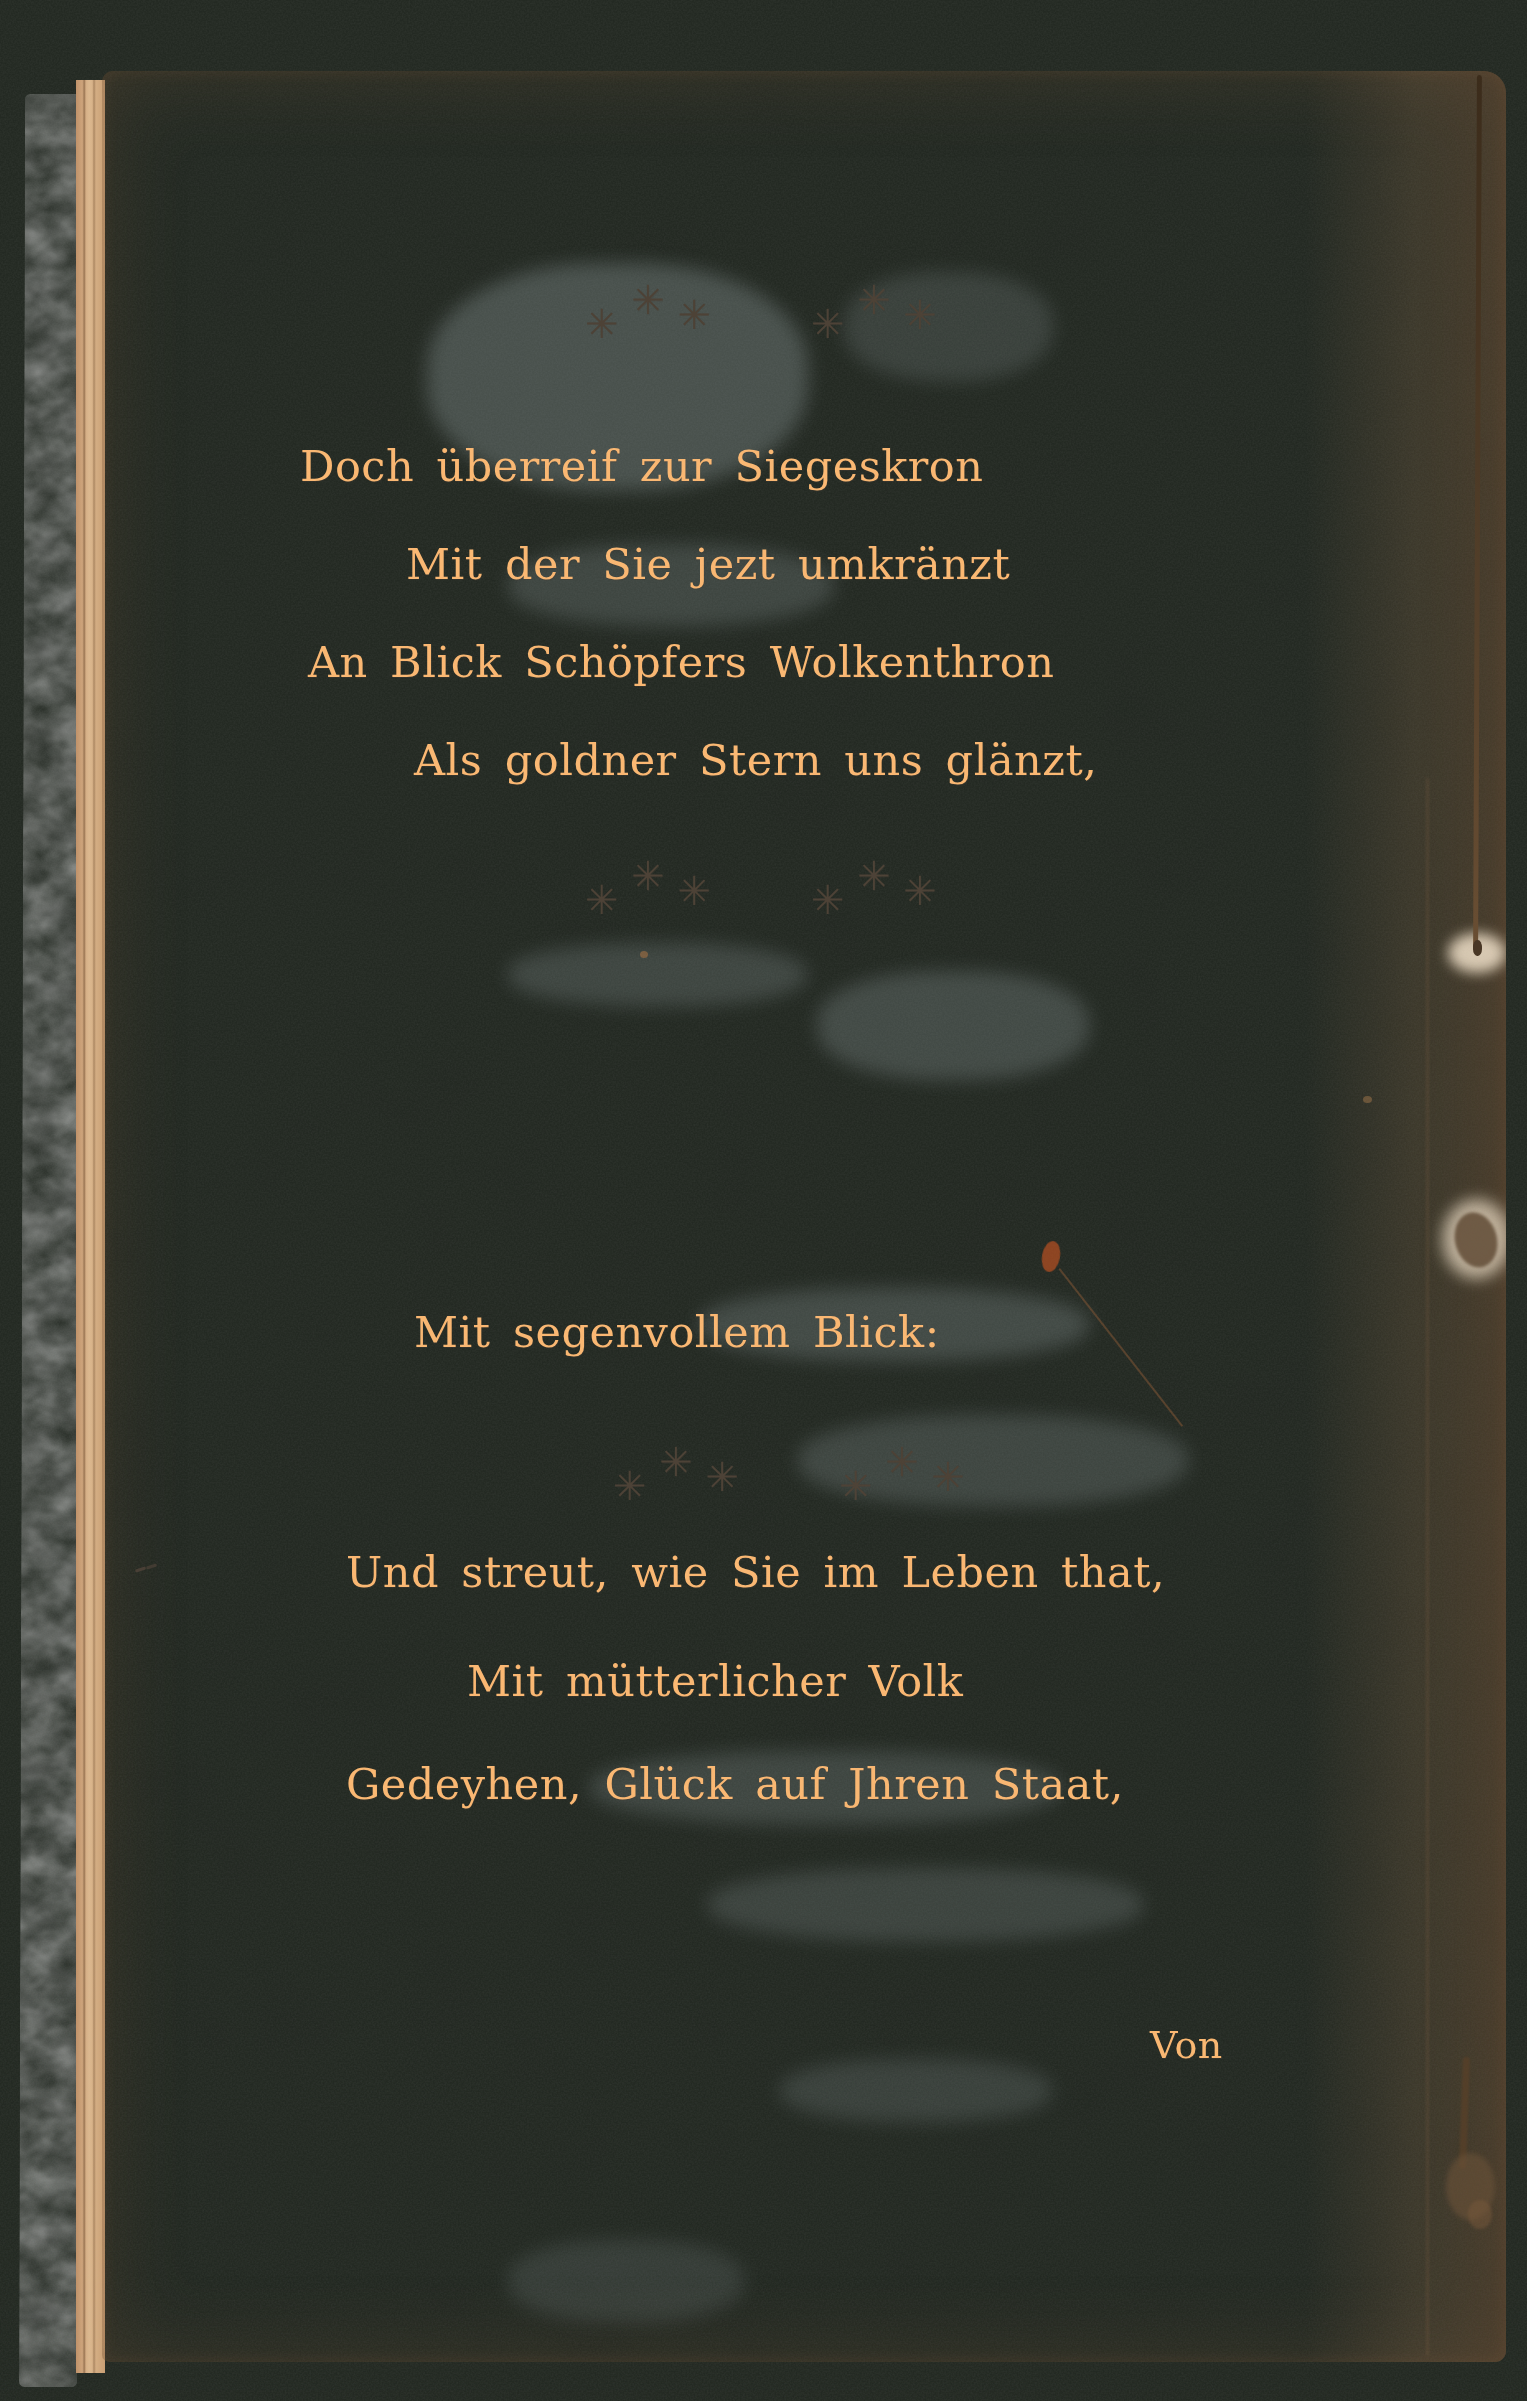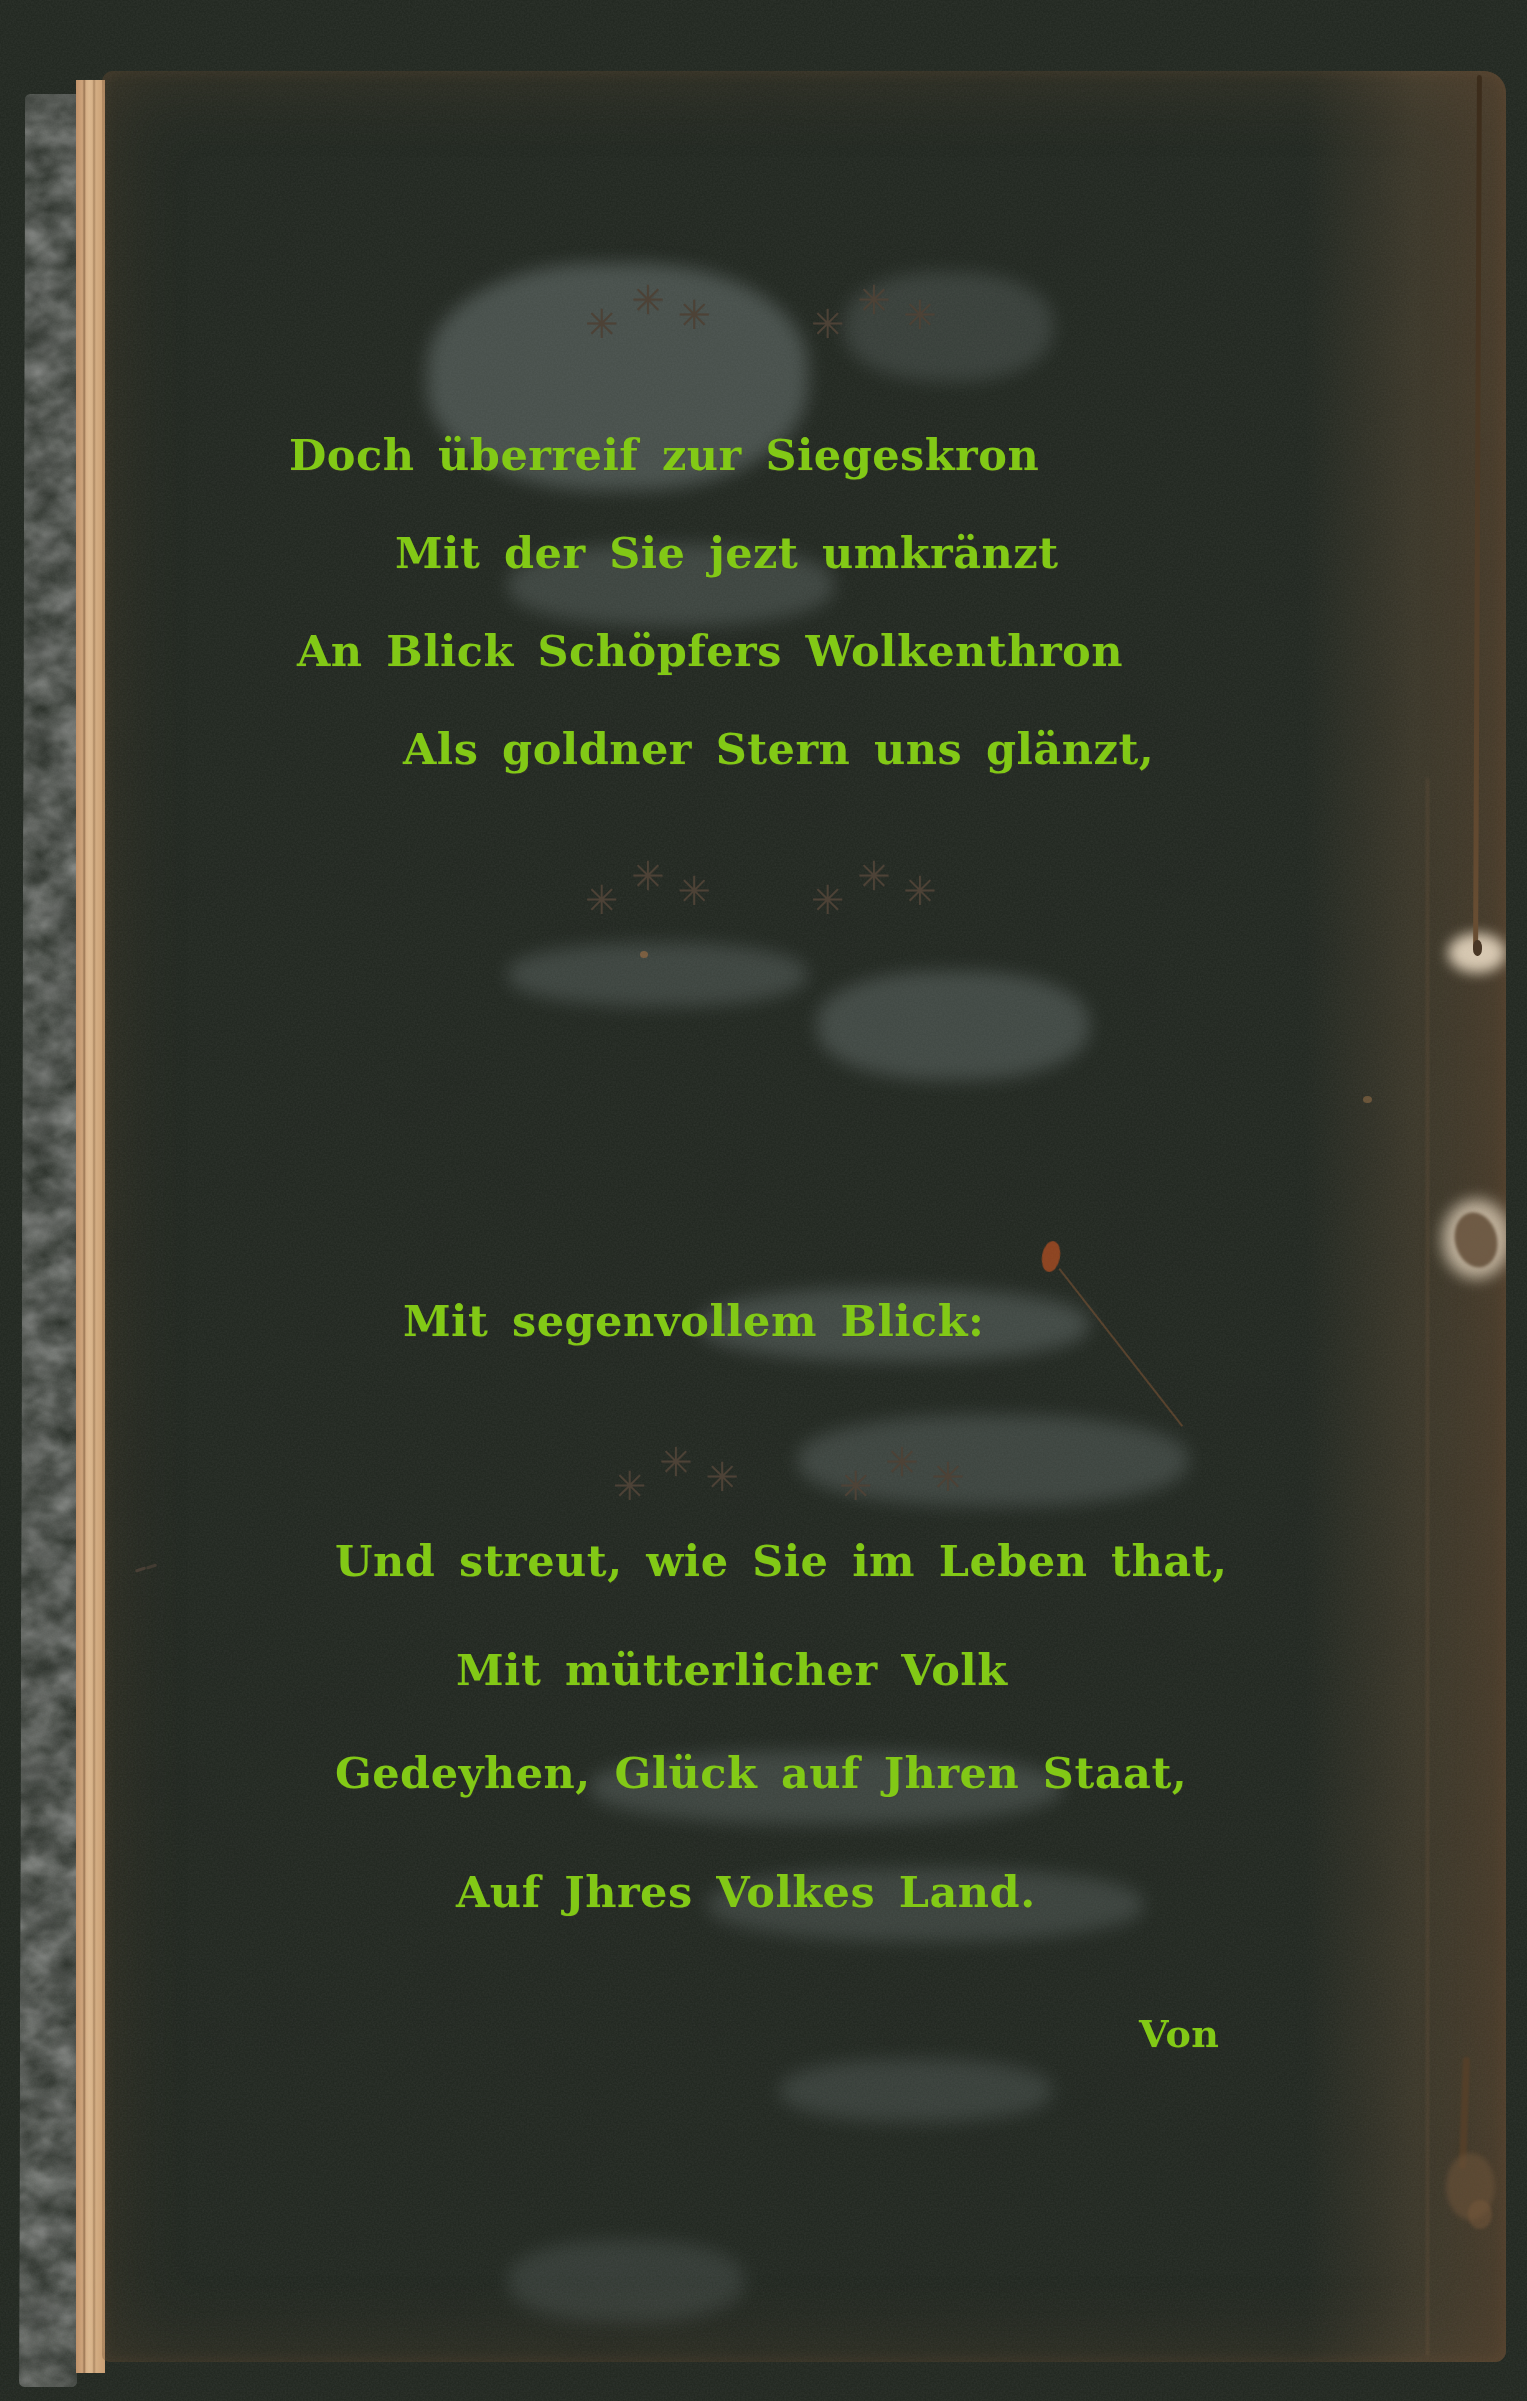--- a/index.html
+++ b/index.html
@@ -75,23 +75,23 @@
   .knot-halo{position:absolute;left:1340px;top:1128px;width:69px;height:80px;border-radius:50%;
     background:#f2e2ca;filter:blur(7.3px);opacity:.7;}
   .thread-low{position:absolute;left:1359px;top:1986px;width:7.3px;height:112px;border-radius:3.6px;
     background:#5a4128;opacity:.75;filter:blur(0.9px);transform:rotate(2deg);}
   .blotch{position:absolute;left:1344px;top:2082px;width:49px;height:67px;border-radius:50%;
     background:#6d543a;opacity:.6;filter:blur(2.7px);}
   .fleck{position:absolute;left:1366px;top:2129px;width:23.6px;height:29px;border-radius:50%;
     background:#7a5a3c;opacity:.5;filter:blur(1.8px);}
 
   .line{
-    position:absolute;margin:1px;white-space:nowrap;
-    font-size:43px;line-height:1;font-weight:700;
-    letter-spacing:0.5px;word-spacing:8.2px;color:#84cc16;
+    position:absolute;margin:12px;white-space:nowrap;
+    font-size:43px;line-height:1;font-weight:400;
+    letter-spacing:0.5px;word-spacing:8.2px;color:#fdba74;
     text-shadow:0.5px 0.8px 0.6px rgba(74,64,54,.35);
   }
   .catchword{font-size:38px;}
 
   .ast-row{position:absolute;display:flex;gap:100px;}
   .ast-group{display:flex;gap:12.7px;}
   .ast{font-family:"DejaVu Sans","Liberation Sans",sans-serif;
     font-size:40px;line-height:1;color:#4e4337;
     text-shadow:0.5px 0.7px 0.5px rgba(74,64,54,.3);}
   .ast.a1{transform:translateY(23.6px);}
@@ -203,21 +203,20 @@
     <p class="line" style="left:186px;top:362px;">Doch überreif zur Siegeskron</p>
     <p class="line" style="left:292px;top:460px;">Mit der Sie jezt umkränzt</p>
     <p class="line" style="left:194px;top:558px;">An Blick Schöpfers Wolkenthron</p>
     <p class="line" style="left:300px;top:656px;">Als goldner Stern uns glänzt,</p>
 
     <p class="line" style="left:300px;top:1228px;">Mit segenvollem Blick:</p>
 
     <p class="line" style="left:232px;top:1468px;">Und streut, wie Sie im Leben that,</p>
     <p class="line" style="left:353px;top:1577px;">Mit mütterlicher Volk</p>
     <p class="line" style="left:232px;top:1680px;">Gedeyhen, Glück auf Jhren Staat,</p>
-    <p class="line" style="left:353px;top:1799px;">Auf Jhres Volkes Land.</p>
 
     <p class="line catchword" style="left:1036px;top:1943px;">Von</p>
 
     <div class="margin-mark">
         <i></i>
         <i></i>
       </div>
 
     <svg class="grain" width="1404" height="2291" viewBox="0 0 1548 2526">
       <filter id="grainF">

